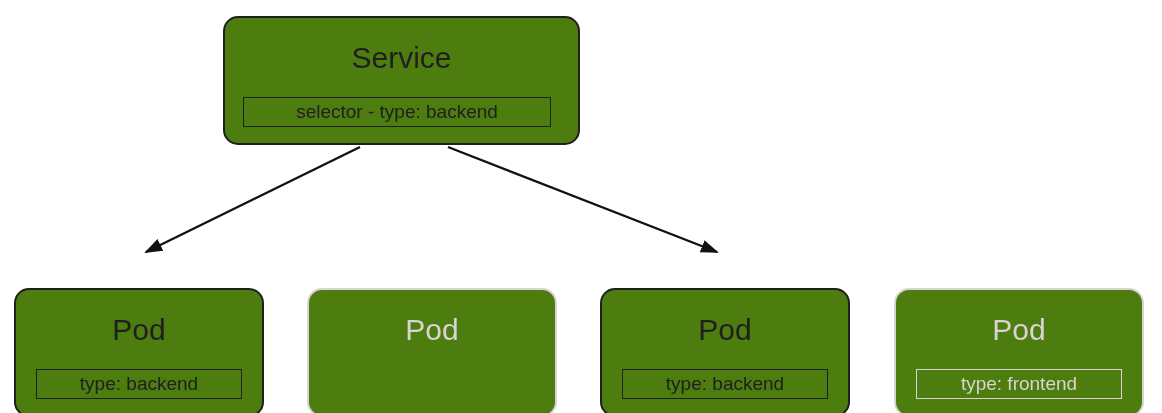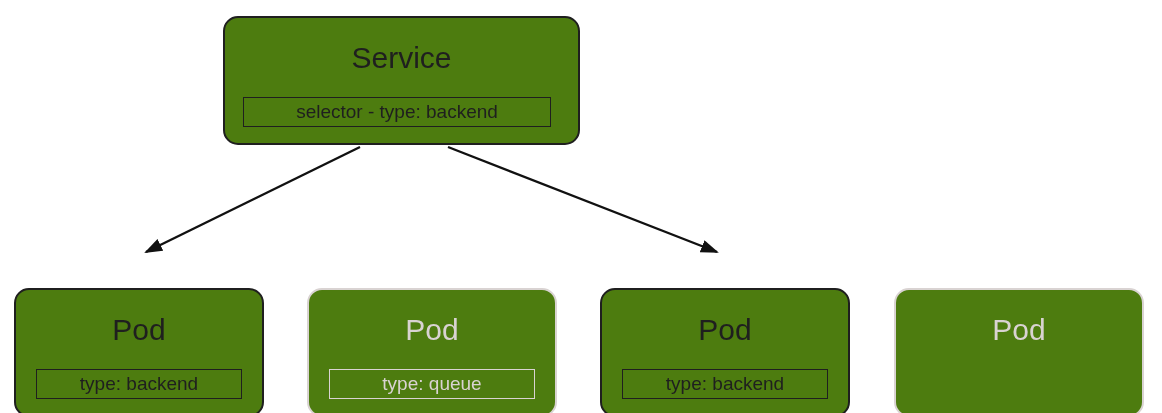--- a/index.html
+++ b/index.html
@@ -79,25 +79,25 @@
     <div class="badge">selector - type: backend</div>
   </div>
 
   <div class="node pod pod-1 active">
     <div class="title">Pod</div>
     <div class="badge">type: backend</div>
   </div>
 
   <div class="node pod pod-2 dimmed">
     <div class="title">Pod</div>
-    <div class="badge">type: queue</div>
   </div>
 
   <div class="node pod pod-3 active">
     <div class="title">Pod</div>
     <div class="badge">type: backend</div>
   </div>
 
   <div class="node pod pod-4 dimmed">
     <div class="title">Pod</div>
+    <div class="badge">type: frontend</div>
   </div>
 
 </div>
 
 </body></html>

